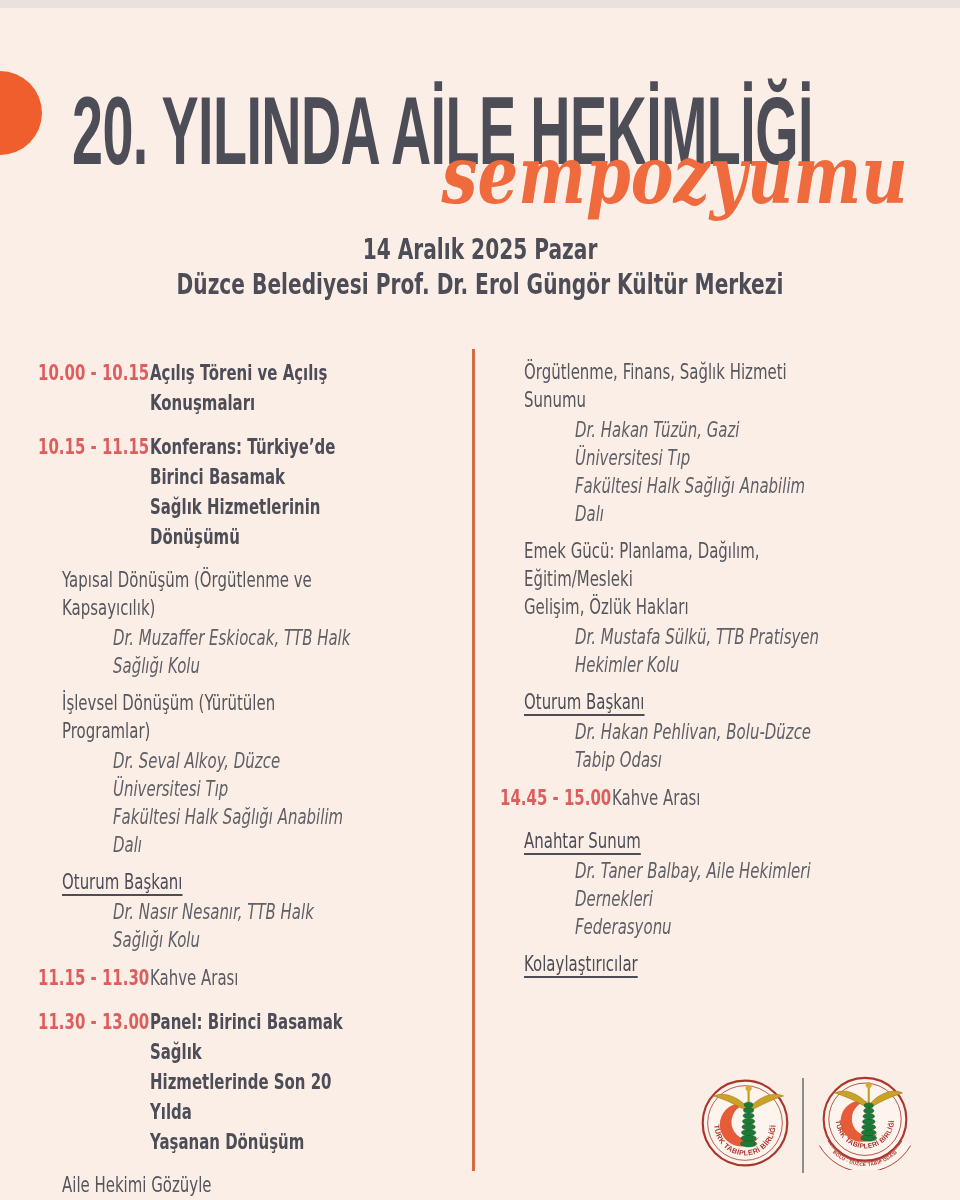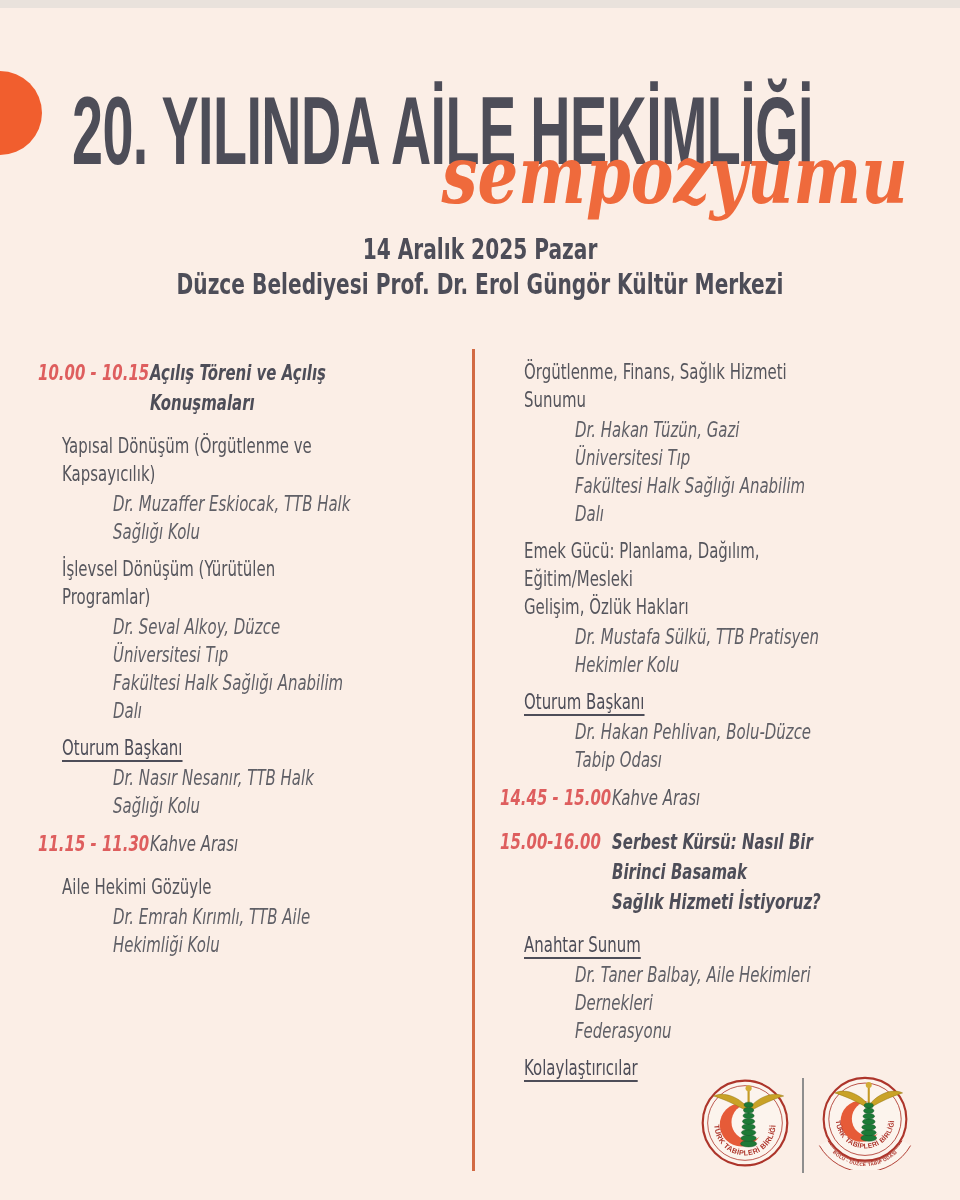--- a/index.html
+++ b/index.html
@@ -32,21 +32,21 @@
     transform:scaleX(.72); transform-origin:50% 0;
   }
   
   .schedule-col { position:absolute; top:350px; width:440px; }
   .col-left  { left:38px; }
   .col-right { left:500px; }
   .vdivider  { position:absolute; left:472px; top:341px; width:3px; height:822px; background:#D26A44; }
 
   .cond { transform:scaleX(.68); transform-origin:0 50%; white-space:pre-line; }
 
-  .e-session { display:flex; margin-bottom:14px;font-style:italic; }
+  .e-session { display:flex; margin-bottom:14px; }
   .time   { flex:0 0 112px; width:112px; font-weight:bold; color:#DE5E5E;
             font-size:22px; line-height:30px; white-space:nowrap; }
   .stitle { font-size:22px; line-height:30px; color:#5A5A61; }
   .stitle.b { font-weight:bold; color:#4D4D58; }
 
   .e-topic   { margin-left:24px; margin-bottom:2px; font-size:22px; line-height:28px; color:#55555C; }
   .e-speaker { margin-left:75px; margin-bottom:9px; font-size:22px; line-height:28px;
                font-style:italic; color:#5F5F66; }
   .e-role    { margin-left:24px; margin-bottom:2px; font-size:22px; line-height:28px; color:#4D4D58;
                text-decoration:underline; text-underline-offset:5px; text-decoration-thickness:1.5px; }
@@ -68,51 +68,57 @@
     <div>14 Aralık 2025 Pazar</div>
     <div>Düzce Belediyesi Prof. Dr. Erol Güngör Kültür Merkezi</div>
   </div>
 
   <div class="vdivider"></div>
   <div class="schedule-col col-left">
       <div class="e e-session">
     <div class="time cond">10.00 - 10.15</div>
     <div class="stitle cond b">Açılış Töreni ve Açılış Konuşmaları</div>
   </div>
+      <div class="e e-session">
+    <div class="time cond">10.15 - 11.15</div>
+    <div class="stitle cond b">Konferans: Türkiye’de Birinci Basamak
+Sağlık Hizmetlerinin Dönüşümü</div>
+  </div>
       <div class="e e-topic cond">Yapısal Dönüşüm (Örgütlenme ve Kapsayıcılık)</div>
       <div class="e e-speaker cond">Dr. Muzaffer Eskiocak, TTB Halk Sağlığı Kolu</div>
       <div class="e e-topic cond">İşlevsel Dönüşüm (Yürütülen Programlar)</div>
       <div class="e e-speaker cond">Dr. Seval Alkoy, Düzce Üniversitesi Tıp
 Fakültesi Halk Sağlığı Anabilim Dalı</div>
       <div class="e e-role cond">Oturum Başkanı</div>
       <div class="e e-speaker cond">Dr. Nasır Nesanır, TTB Halk Sağlığı Kolu</div>
       <div class="e e-session">
     <div class="time cond">11.15 - 11.30</div>
     <div class="stitle cond">Kahve Arası</div>
+  </div>
+      <div class="e e-session">
+    <div class="time cond">11.30 - 13.00</div>
+    <div class="stitle cond b">Panel: Birinci Basamak Sağlık
+Hizmetlerinde Son 20 Yılda
+Yaşanan Dönüşüm</div>
   </div>
       <div class="e e-topic cond">Aile Hekimi Gözüyle</div>
       <div class="e e-speaker cond">Dr. Emrah Kırımlı, TTB Aile Hekimliği Kolu</div>
     </div>
   <div class="schedule-col col-right">
       <div class="e e-topic cond">Örgütlenme, Finans, Sağlık Hizmeti Sunumu</div>
       <div class="e e-speaker cond">Dr. Hakan Tüzün, Gazi Üniversitesi Tıp
 Fakültesi Halk Sağlığı Anabilim Dalı</div>
       <div class="e e-topic cond">Emek Gücü: Planlama, Dağılım, Eğitim/Mesleki
 Gelişim, Özlük Hakları</div>
       <div class="e e-speaker cond">Dr. Mustafa Sülkü, TTB Pratisyen Hekimler Kolu</div>
       <div class="e e-role cond">Oturum Başkanı</div>
       <div class="e e-speaker cond">Dr. Hakan Pehlivan, Bolu-Düzce Tabip Odası</div>
       <div class="e e-session">
     <div class="time cond">14.45 - 15.00</div>
     <div class="stitle cond">Kahve Arası</div>
-  </div>
-      <div class="e e-session">
-    <div class="time cond">15.00-16.00</div>
-    <div class="stitle cond b">Serbest Kürsü: Nasıl Bir Birinci Basamak
-Sağlık Hizmeti İstiyoruz?</div>
   </div>
       <div class="e e-role cond">Anahtar Sunum</div>
       <div class="e e-speaker cond">Dr. Taner Balbay, Aile Hekimleri Dernekleri
 Federasyonu</div>
       <div class="e e-role cond">Kolaylaştırıcılar</div>
     </div>
 
   <svg class="logo-a" viewBox="0 0 100 100" aria-hidden="true">
     <circle cx="50" cy="50" r="47" fill="#FCF4ED" stroke="#AD352B" stroke-width="2.4"></circle>
     <circle cx="50" cy="50" r="41.5" fill="none" stroke="#AD352B" stroke-width="0.9"></circle>

